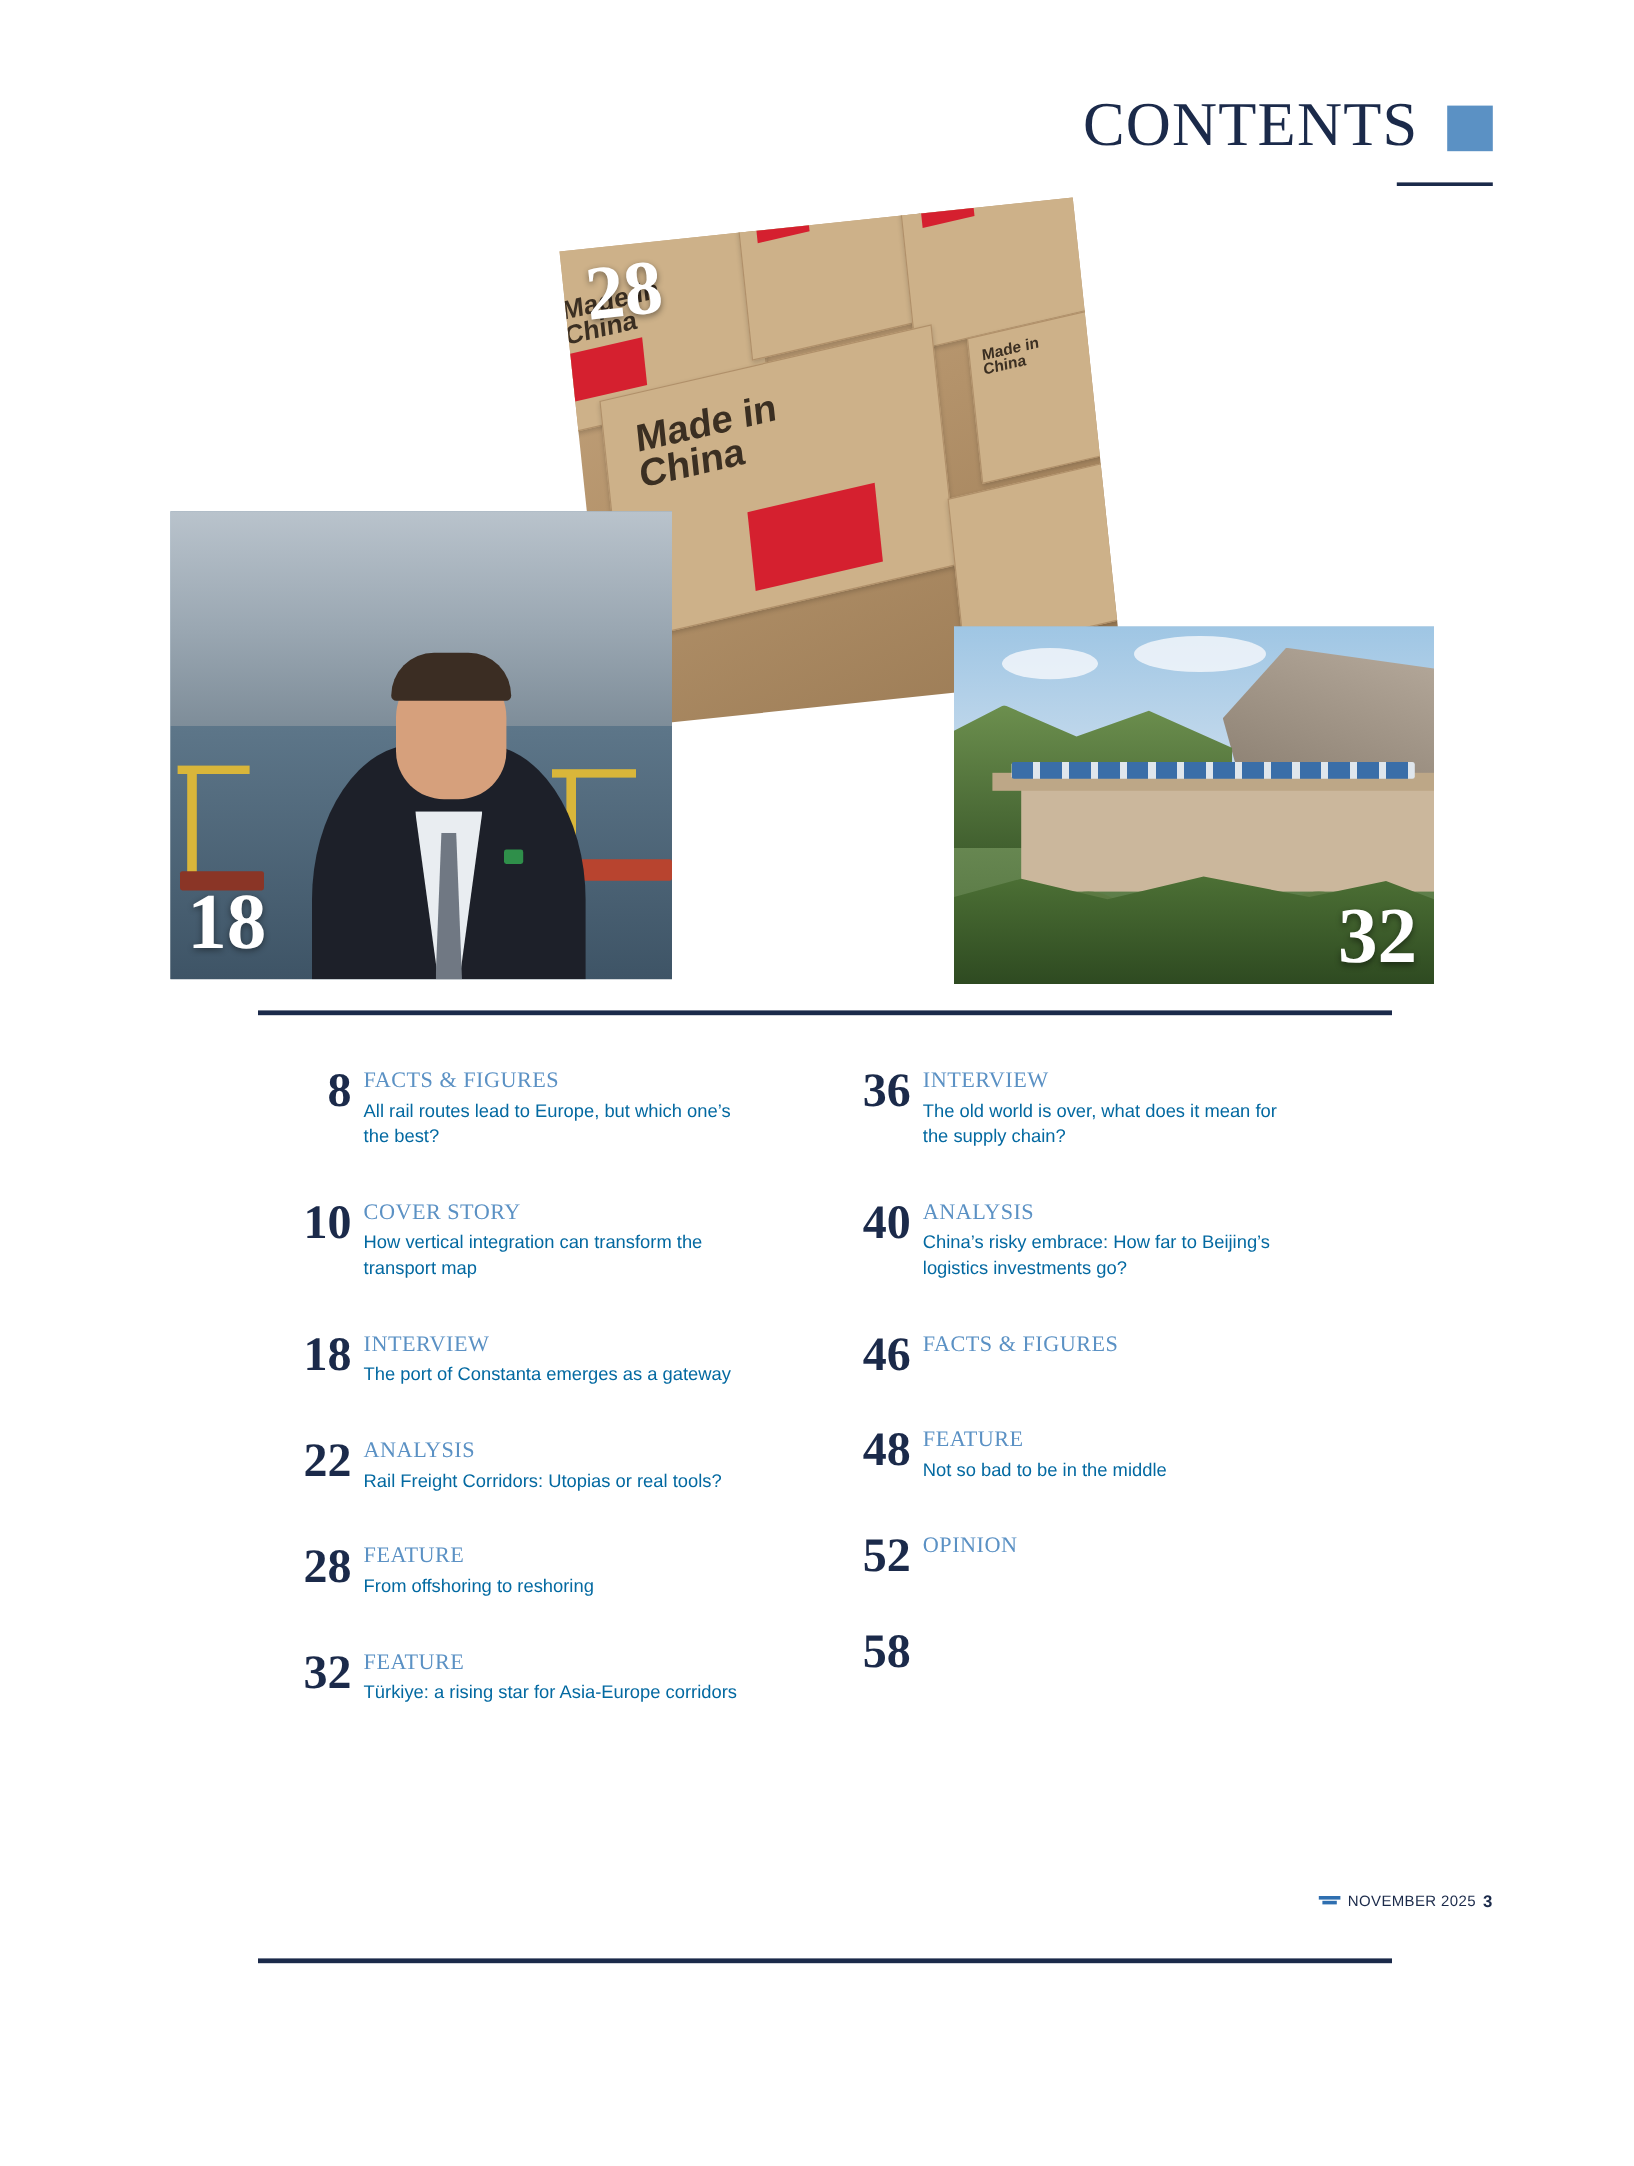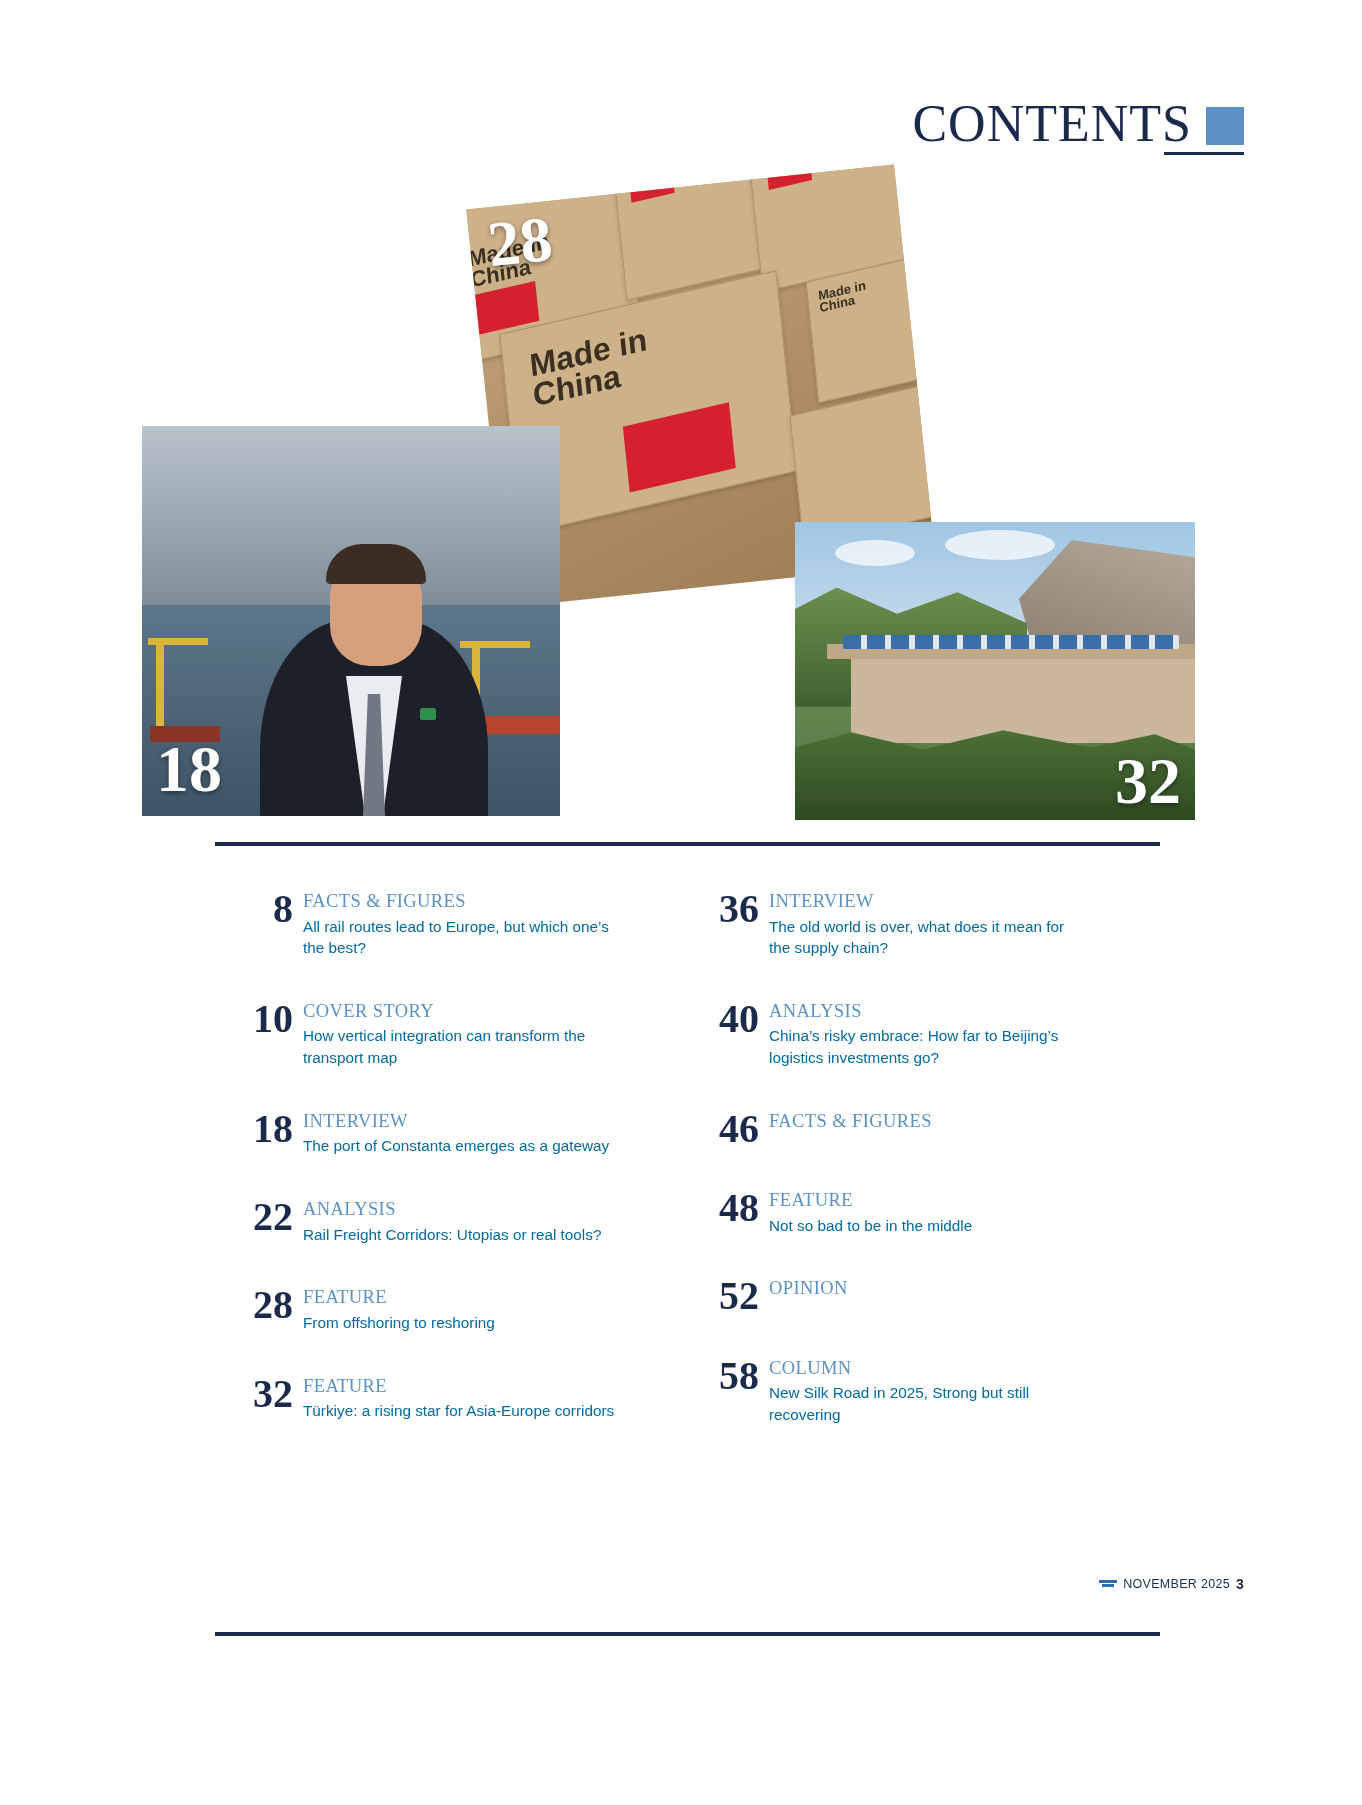--- a/index.html
+++ b/index.html
@@ -19,24 +19,24 @@
     position: absolute;
     left: 0; top: 0;
     width: 1362px;
     height: 1805px;
   }
 
   
   .header {
     position: absolute;
     right: 118px;
-    top: 98px;
+    top: 79px;
     display: flex;
     align-items: flex-end;
-    gap: 14px;
+    gap: 24px;
   }
   .header-title {
     font-family: "Liberation Serif", serif;
     font-size: 52px;
     letter-spacing: 1px;
     color: #1b2a4a;
     line-height: 1;
   }
   .header-square {
     width: 38px;
@@ -441,24 +441,20 @@
         </div>
       </div>
       <div class="toc-item">
         <div class="toc-num">52</div>
         <div class="toc-body">
           <div class="toc-kicker">OPINION</div>
         </div>
       </div>
       <div class="toc-item">
         <div class="toc-num">58</div>
-        <div class="toc-body">
-          <div class="toc-kicker">COLUMN</div>
-          <div class="toc-desc">New Silk Road in 2025, Strong but still recovering</div>
-        </div>
       </div>
     </div>
   </div>
 
   <div class="rule-bottom"></div>
 
   <div class="footer">
     <span class="footer-logo">
       <span style="left:0; top:2px; width:18px; height:3px;"></span>
       <span style="left:3px; top:6px; width:12px; height:3px;"></span>

